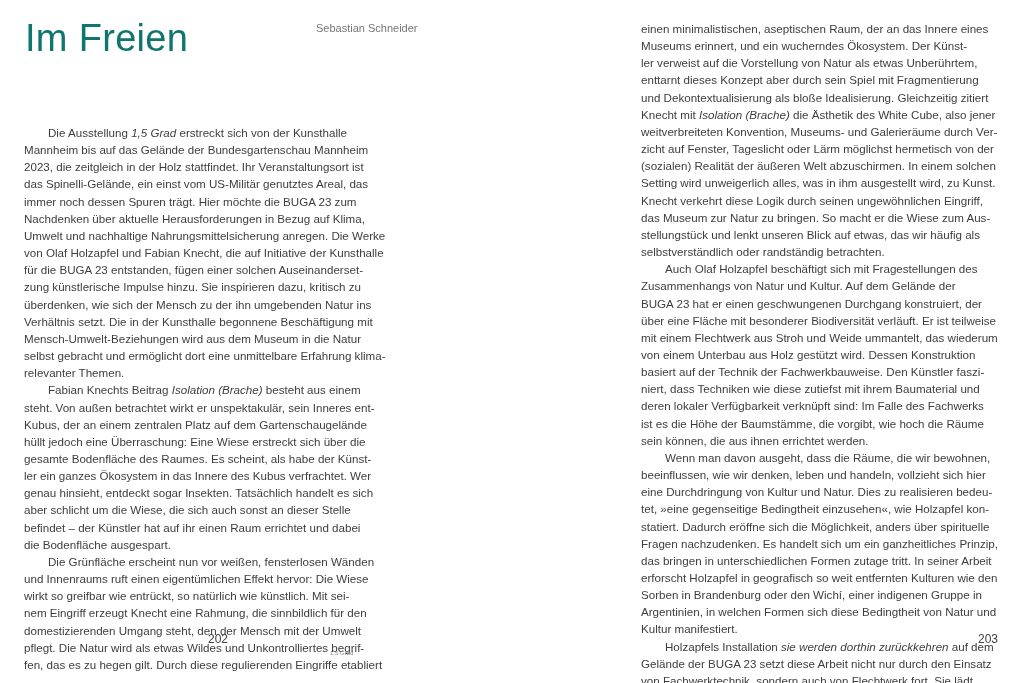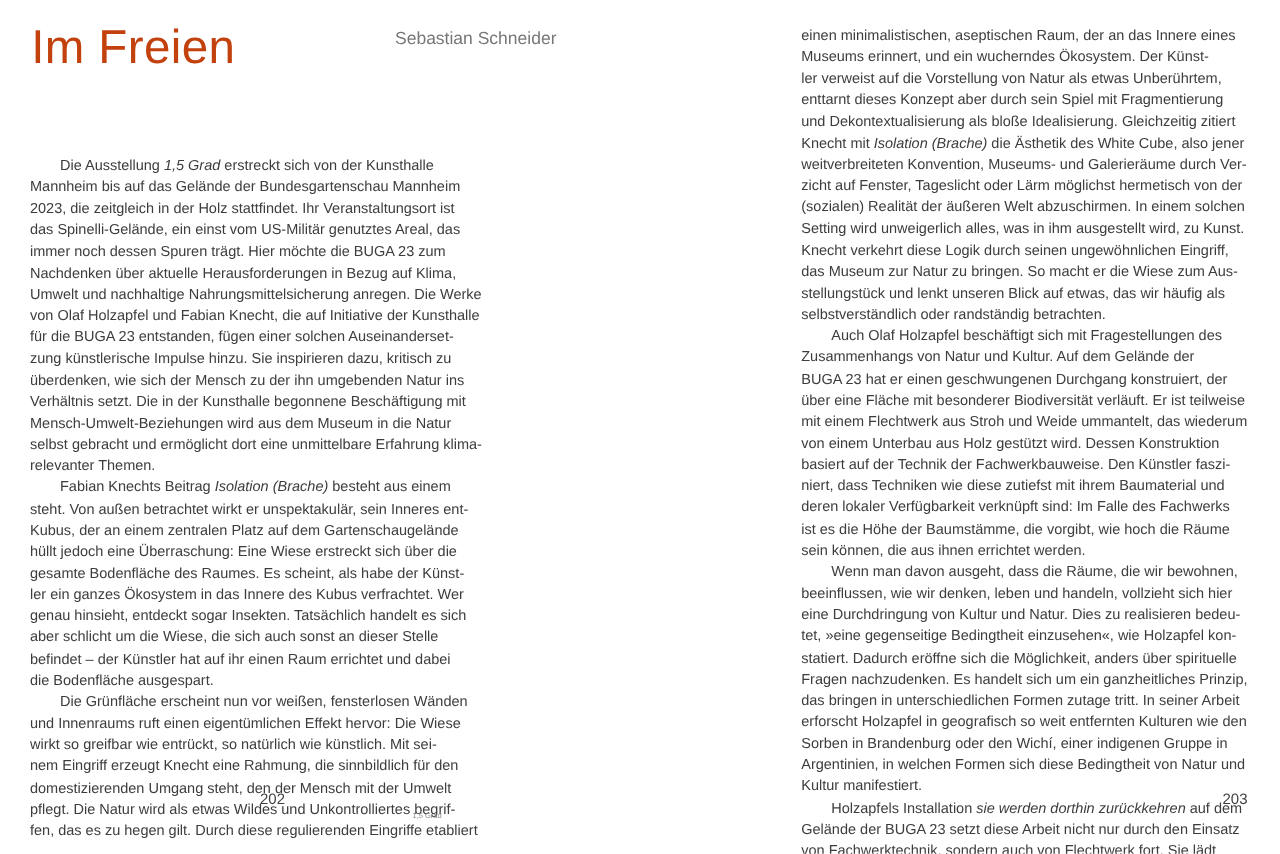--- a/index.html
+++ b/index.html
@@ -22,30 +22,30 @@
     }
     .page-left { left: 0; width: 512px; }
     .page-right { left: 512px; width: 512px; }
 
     .title {
       position: absolute;
       left: 25px;
       top: 18px;
       font-size: 38px;
       font-weight: normal;
-      color: #c2410c;
+      color: #0f766e;
       letter-spacing: 0.3px;
       margin: 0;
       line-height: 1.1;
     }
     .author {
       position: absolute;
       left: 316px;
       top: 22px;
-      font-size: 14px;
+      font-size: 11px;
       color: #777777;
       margin: 0;
     }
     .column {
       position: absolute;
       font-size: 11.6px;
       line-height: 17.15px;
       color: #3d3d3d;
     }
     .col-left { left: 24px; top: 124px; width: 396px; }

